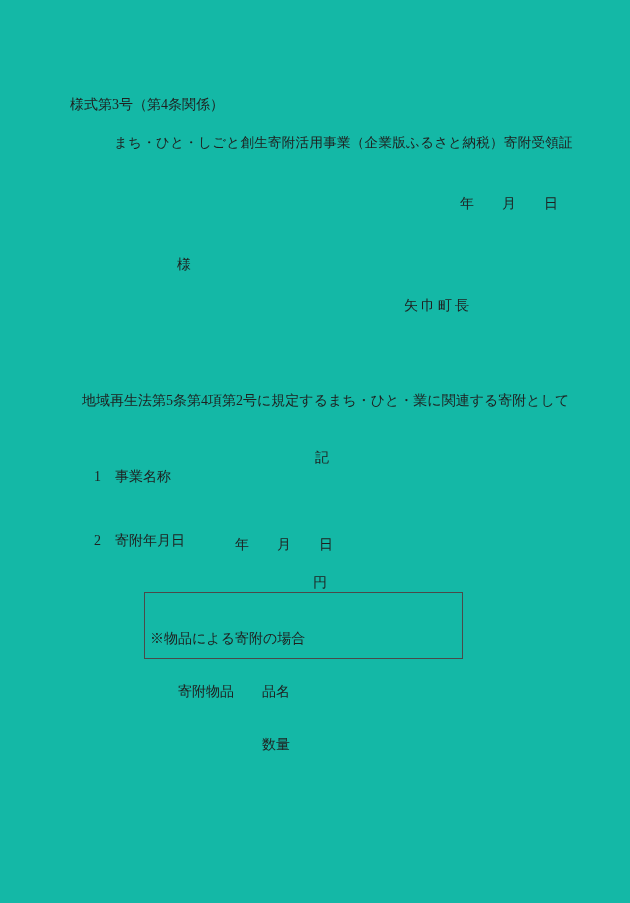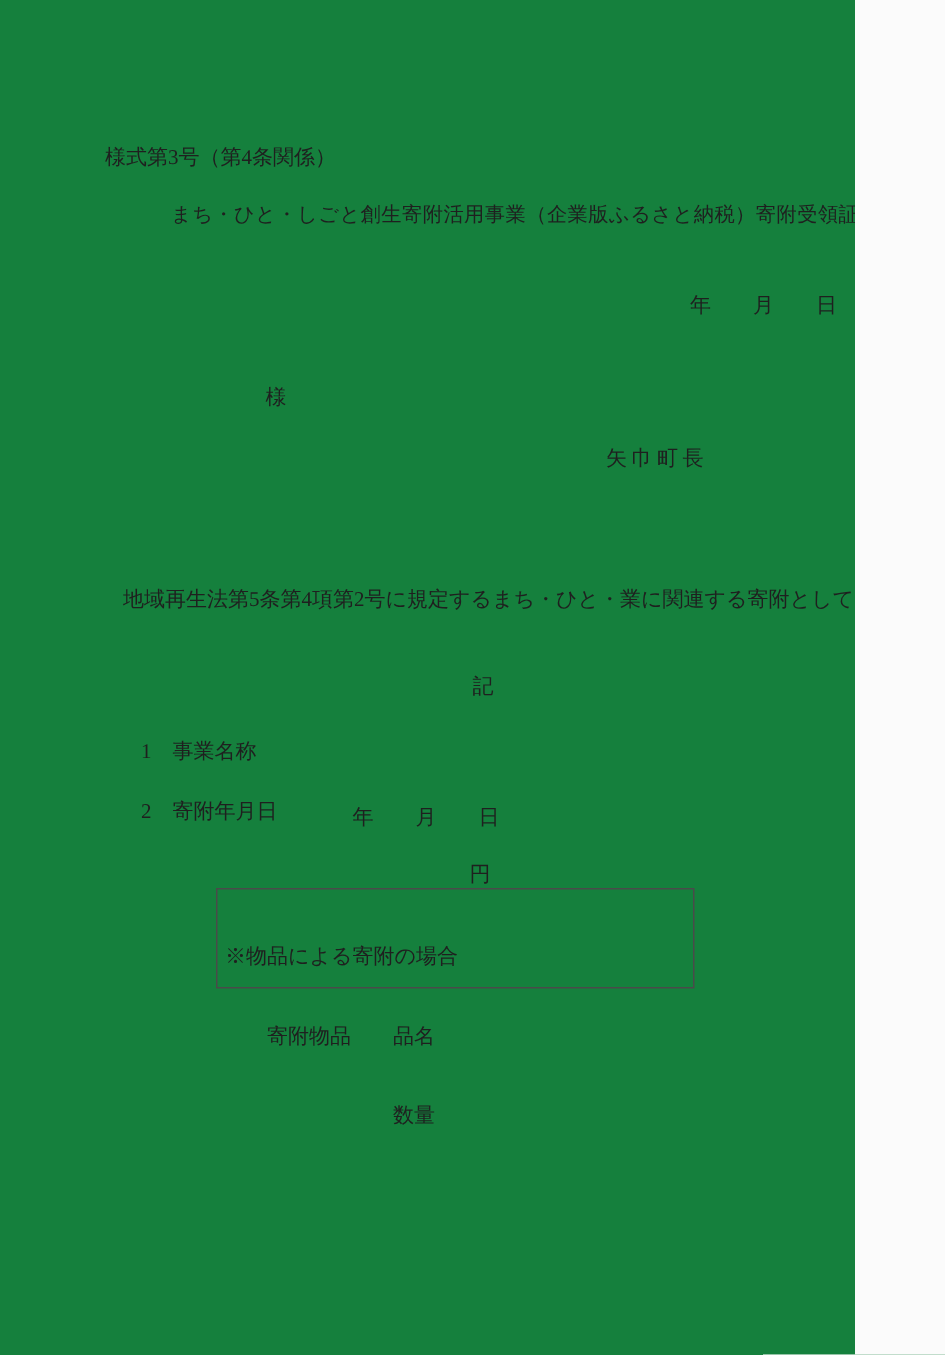--- a/index.html
+++ b/index.html
@@ -2,44 +2,44 @@
 <html lang="ja"><head>
 <meta charset="utf-8">
 <style>
   html, body {
     margin: 0;
     padding: 0;
     background: #fbfbfb;
   }
   .page {
     position: relative;
-    width: 570px;
+    width: 630px;
     height: 903px;
-    background: #15803d;
+    background: #14b8a6;
     font-family: "Liberation Serif", "DejaVu Serif", serif;
     font-size: 14px;
     color: #1f1f1f;
     overflow: hidden;
     text-decoration: underline;
   }
   .abs { position: absolute; white-space: pre; }
 
   .form-number   { left: 70px;  top: 96px;  }
   .doc-title     { left: 94px;  top: 134px; font-size: 13.5px; letter-spacing: 0.3px; margin-left: 20px; }
   .date-line     { left: 460px; top: 195px; }
   .addressee     { left: 177px; top: 256px; }
   .signer        { left: 404px; top: 297px; letter-spacing: 3px; }
 
   .body-text     { left: 68px;  top: 354px; width: 500px; }
   .body-text .line { line-height: 29px; white-space: pre; }
 
   .ki-wrap       { left: 68px;  top: 433px; width: 494px; text-align: center; }
 
   .list-item     { left: 80px; }
-  .item-1        { top: 476px; }
+  .item-1        { top: 452px; }
   .item-2        { top: 516px; }
   .item-3        { top: 555px; }
   .list-item .num { display: inline-block; width: 21px; }
 
   .item2-date    { left: 235px; top: 536px; }
   .yen-unit      { left: 313px; top: 574px; }
 
   .note-box {
     left: 144px; top: 592px;
     width: 310px; height: 60px;

